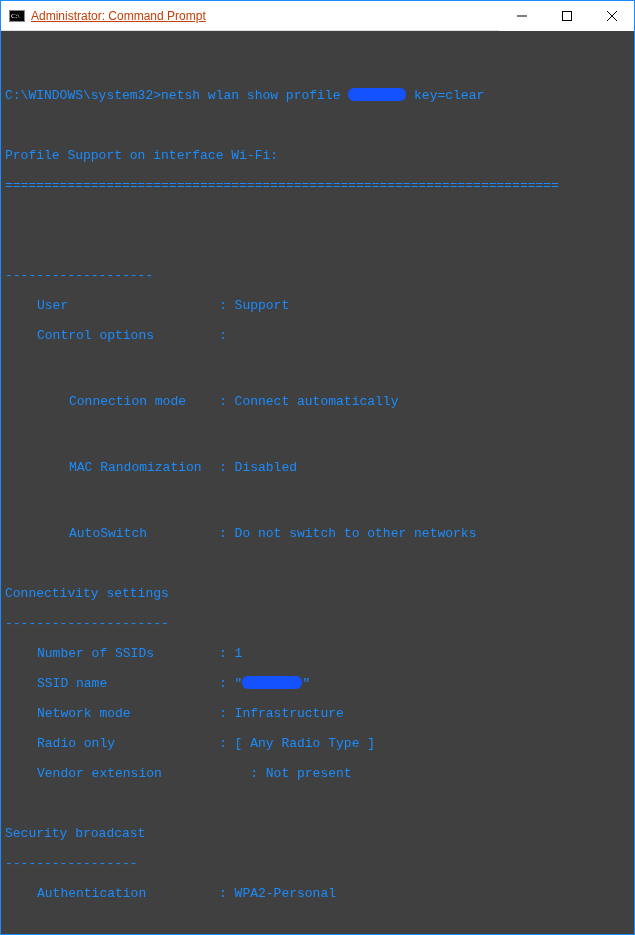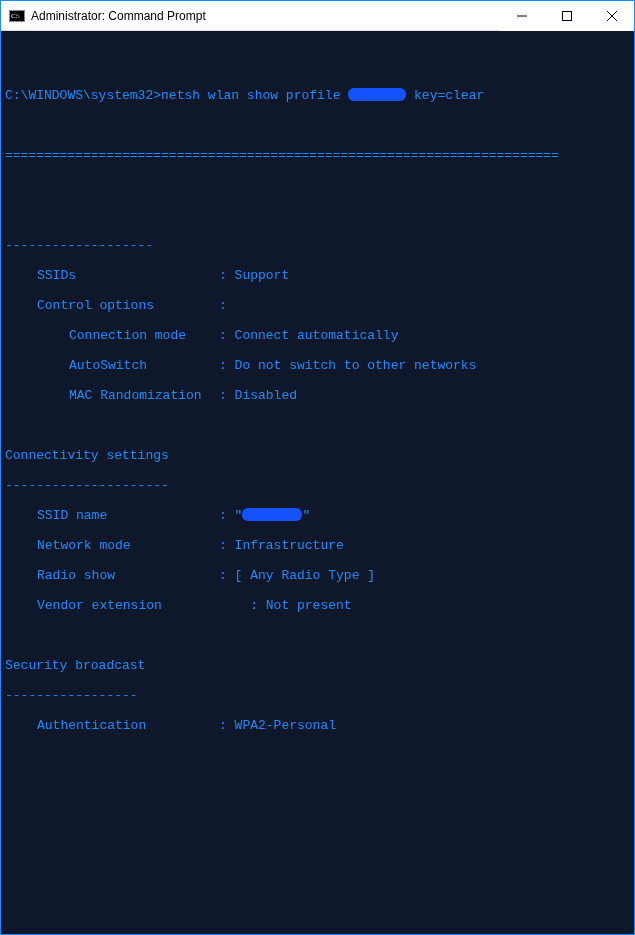--- a/index.html
+++ b/index.html
@@ -29,52 +29,53 @@
   .titlebar .icon {
     width: 16px;
     height: 16px;
     margin: 0 6px 0 8px;
     display: flex;
     align-items: center;
     justify-content: center;
   }
   .titlebar .title {
     font-size: 12px;
-    color: #000000;
+    color: #c2410c;
     flex: 1;
+    text-decoration: underline;
   }
   .win-controls {
     display: flex;
     height: 100%;
   }
   .win-btn {
     width: 45px;
     height: 30px;
     display: flex;
     align-items: center;
     justify-content: center;
     font-size: 10px;
     color: #000;
     background: #fff;
   }
   .win-btn svg { stroke: #000; }
   .terminal {
     flex: 1;
-    background: #0f172a;
+    background: #404040;
     color: #1a8cff;
     font-family: Consolas, "Courier New", monospace;
     font-size: 13px;
     line-height: 15px;
     padding: 12px 4px 4px 4px;
     white-space: pre;
     overflow: hidden;
     position: relative;
   }
   .indent1 { padding-left: 32px; display: inline-block; }
-  .indent2 { padding-left: 64px; display: inline-block; }
+  .indent2 { padding-left: 64px; display: inline-block; margin-top: 36px; }
   .blank { height: 15px; }
   .redact {
     background: #1552ff;
     border-radius: 6px;
     display: inline-block;
     height: 13px;
     vertical-align: -2px;
   }
   .r1 { width: 58px; }
   .r2 { width: 60px; }
@@ -111,35 +112,37 @@
             <line x1="10" y1="0" x2="0" y2="10" stroke-width="1"></line>
           </svg>
       </div>
     </div>
   </div>
 
   <div class="terminal">
 <div class="blank"></div>
 <div class="line"><span>C:\WINDOWS\system32&gt;</span><span>netsh wlan show profile </span><span class="redact r1"></span><span> key=clear</span></div>
 <div class="blank"></div>
+<div class="line">Profile Support on interface Wi-Fi:</div>
 <div class="line sep">=======================================================================</div>
 <div class="blank"></div>
 <div class="blank"></div>
 <div class="line sep">-------------------</div>
-<div class="line"><span class="indent1"><span class="kvlabel1">SSIDs</span></span>: <span>Support</span></div>
+<div class="line"><span class="indent1"><span class="kvlabel1">User</span></span>: <span>Support</span></div>
 <div class="line"><span class="indent1"><span class="kvlabel1">Control options</span></span>:</div>
 <div class="line"><span class="indent2"><span class="kvlabel2">Connection mode</span></span>: <span>Connect automatically</span></div>
+<div class="line"><span class="indent2"><span class="kvlabel2">MAC Randomization</span></span>: <span>Disabled</span></div>
 <div class="line"><span class="indent2"><span class="kvlabel2">AutoSwitch</span></span>: <span>Do not switch to other networks</span></div>
-<div class="line"><span class="indent2"><span class="kvlabel2">MAC Randomization</span></span>: <span>Disabled</span></div>
 <div class="blank"></div>
 <div class="line">Connectivity settings</div>
 <div class="line sep">---------------------</div>
+<div class="line"><span class="indent1"><span class="kvlabel1">Number of SSIDs</span></span>: <span>1</span></div>
 <div class="line"><span class="indent1"><span class="kvlabel1">SSID name</span></span>: "<span class="redact r2"></span>"</div>
 <div class="line"><span class="indent1"><span class="kvlabel1">Network mode</span></span>: <span>Infrastructure</span></div>
-<div class="line"><span class="indent1"><span class="kvlabel1">Radio show</span></span>: <span>[ Any Radio Type ]</span></div>
+<div class="line"><span class="indent1"><span class="kvlabel1">Radio only</span></span>: <span>[ Any Radio Type ]</span></div>
 <div class="line"><span class="indent1"><span class="kvlabel1">Vendor extension</span></span>    : <span>Not present</span></div>
 <div class="blank"></div>
 <div class="line">Security broadcast</div>
 <div class="line sep">-----------------</div>
 <div class="line"><span class="indent1"><span class="kvlabel1">Authentication</span></span>: <span>WPA2-Personal</span></div>
 
 
 
 
 

